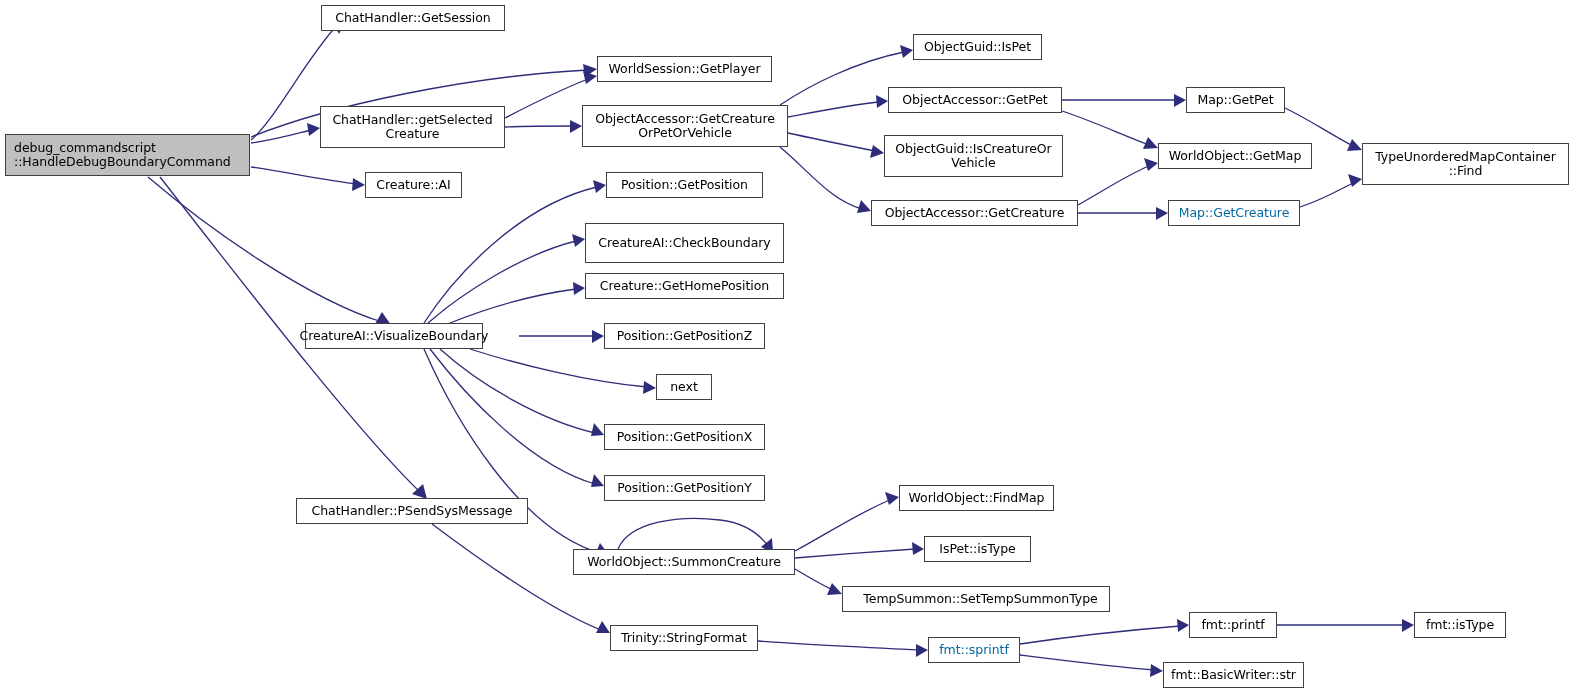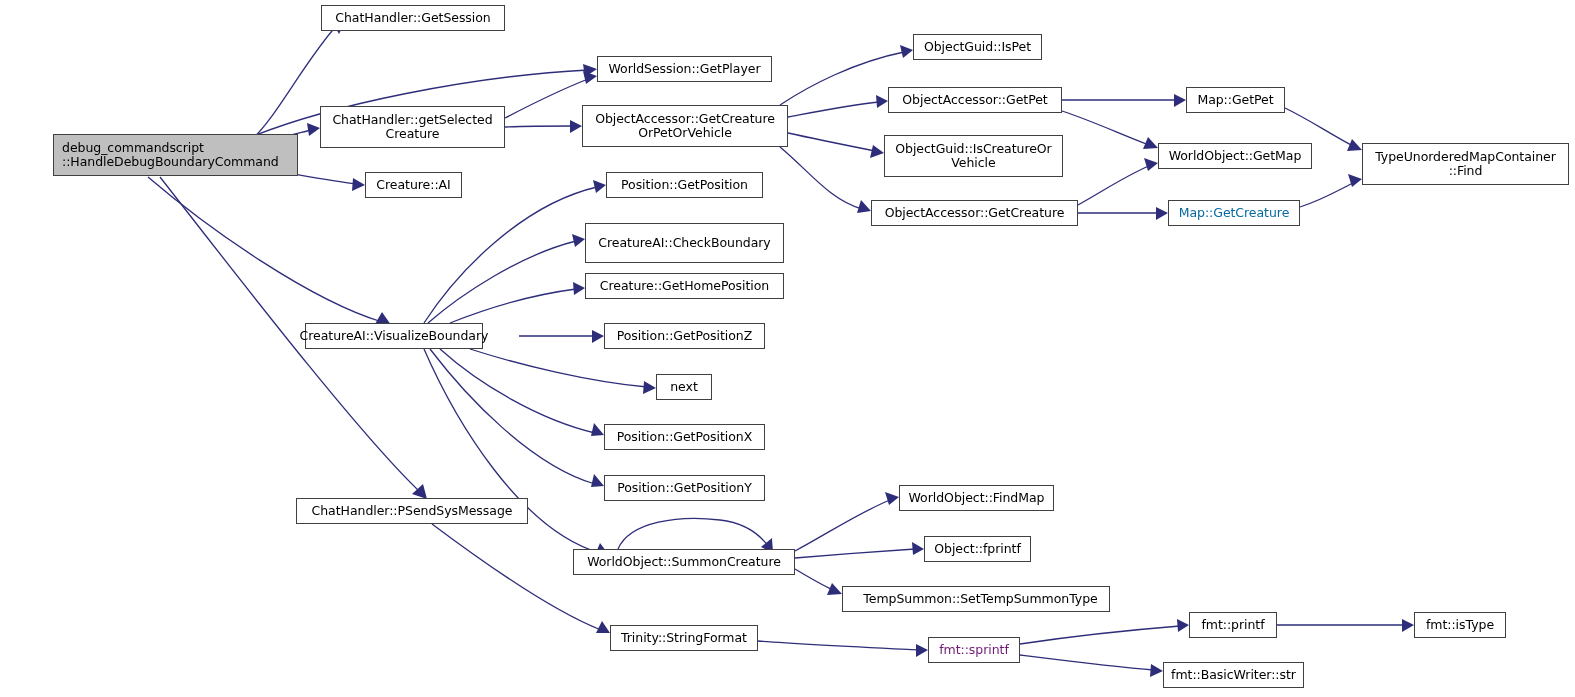--- a/index.html
+++ b/index.html
@@ -123,21 +123,21 @@
       <polygon points="842,594 832,583 827,595" fill="#2d2d7a"></polygon>
       <path d="M 758,641 C 800,644 880,648 919,650" fill="none" stroke="#2d2d7a" stroke-width="1.3"></path>
       <polygon points="928,650 916,644 916,657" fill="#2d2d7a"></polygon>
       <path d="M 1020,644 C 1060,638 1130,630 1180,626" fill="none" stroke="#2d2d7a" stroke-width="1.3"></path>
       <polygon points="1189,625 1177,619 1178,632" fill="#2d2d7a"></polygon>
       <path d="M 1020,655 C 1060,660 1115,667 1154,670" fill="none" stroke="#2d2d7a" stroke-width="1.3"></path>
       <polygon points="1163,671 1151,664 1150,677" fill="#2d2d7a"></polygon>
       <path d="M 1277,625 C 1320,625 1370,625 1405,625" fill="none" stroke="#2d2d7a" stroke-width="1.3"></path>
       <polygon points="1414,625 1402,619 1402,632" fill="#2d2d7a"></polygon>
     </svg>
-<div class="node root" style="left: 5px; top: 134px; width: 245px; height: 42px; border-color: rgb(64, 64, 64); background: rgb(191, 191, 191); color: rgb(0, 0, 0); margin-left: 48px;"><span class="label">debug_commandscript
+<div class="node root" style="left: 5px; top: 134px; width: 245px; height: 42px; border-color: rgb(64, 64, 64); background: rgb(191, 191, 191); color: rgb(0, 0, 0);"><span class="label">debug_commandscript
 ::HandleDebugBoundaryCommand</span></div>
     <div class="node" style="left: 597px; top: 56px; width: 175px; height: 26px; border-color: rgb(64, 64, 64); background: rgb(255, 255, 255); color: rgb(0, 0, 0);"><span class="label">WorldSession::GetPlayer</span></div>
     <div class="node" style="left: 321px; top: 5px; width: 184px; height: 26px; border-color: rgb(64, 64, 64); background: rgb(255, 255, 255); color: rgb(0, 0, 0);"><span class="label">ChatHandler::GetSession</span></div>
     <div class="node" style="left: 320px; top: 106px; width: 185px; height: 42px; border-color: rgb(64, 64, 64); background: rgb(255, 255, 255); color: rgb(0, 0, 0);"><span class="label">ChatHandler::getSelected
 Creature</span></div>
     <div class="node" style="left: 365px; top: 172px; width: 97px; height: 26px; border-color: rgb(64, 64, 64); background: rgb(255, 255, 255); color: rgb(0, 0, 0);"><span class="label">Creature::AI</span></div>
     <div class="node" style="left: 582px; top: 105px; width: 206px; height: 42px; border-color: rgb(64, 64, 64); background: rgb(255, 255, 255); color: rgb(0, 0, 0);"><span class="label">ObjectAccessor::GetCreature
 OrPetOrVehicle</span></div>
     <div class="node" style="left: 913px; top: 34px; width: 129px; height: 26px; border-color: rgb(64, 64, 64); background: rgb(255, 255, 255); color: rgb(0, 0, 0);"><span class="label">ObjectGuid::IsPet</span></div>
     <div class="node" style="left: 888px; top: 87px; width: 174px; height: 26px; border-color: rgb(64, 64, 64); background: rgb(255, 255, 255); color: rgb(0, 0, 0);"><span class="label">ObjectAccessor::GetPet</span></div>
@@ -153,20 +153,20 @@
     <div class="node" style="left: 606px; top: 172px; width: 157px; height: 26px; border-color: rgb(64, 64, 64); background: rgb(255, 255, 255); color: rgb(0, 0, 0);"><span class="label">Position::GetPosition</span></div>
     <div class="node" style="left: 585px; top: 223px; width: 199px; height: 40px; border-color: rgb(64, 64, 64); background: rgb(255, 255, 255); color: rgb(0, 0, 0);"><span class="label">CreatureAI::CheckBoundary</span></div>
     <div class="node" style="left: 585px; top: 273px; width: 199px; height: 26px; border-color: rgb(64, 64, 64); background: rgb(255, 255, 255); color: rgb(0, 0, 0);"><span class="label">Creature::GetHomePosition</span></div>
     <div class="node" style="left: 604px; top: 323px; width: 161px; height: 26px; border-color: rgb(64, 64, 64); background: rgb(255, 255, 255); color: rgb(0, 0, 0);"><span class="label">Position::GetPositionZ</span></div>
     <div class="node" style="left: 656px; top: 374px; width: 56px; height: 26px; border-color: rgb(64, 64, 64); background: rgb(255, 255, 255); color: rgb(0, 0, 0);"><span class="label">next</span></div>
     <div class="node" style="left: 604px; top: 424px; width: 161px; height: 26px; border-color: rgb(64, 64, 64); background: rgb(255, 255, 255); color: rgb(0, 0, 0);"><span class="label">Position::GetPositionX</span></div>
     <div class="node" style="left: 604px; top: 475px; width: 161px; height: 26px; border-color: rgb(64, 64, 64); background: rgb(255, 255, 255); color: rgb(0, 0, 0);"><span class="label">Position::GetPositionY</span></div>
     <div class="node" style="left: 296px; top: 498px; width: 232px; height: 26px; border-color: rgb(64, 64, 64); background: rgb(255, 255, 255); color: rgb(0, 0, 0);"><span class="label">ChatHandler::PSendSysMessage</span></div>
     <div class="node" style="left: 573px; top: 549px; width: 222px; height: 26px; border-color: rgb(64, 64, 64); background: rgb(255, 255, 255); color: rgb(0, 0, 0);"><span class="label">WorldObject::SummonCreature</span></div>
     <div class="node" style="left: 899px; top: 485px; width: 155px; height: 26px; border-color: rgb(64, 64, 64); background: rgb(255, 255, 255); color: rgb(0, 0, 0);"><span class="label">WorldObject::FindMap</span></div>
-    <div class="node" style="left: 924px; top: 536px; width: 107px; height: 26px; border-color: rgb(64, 64, 64); background: rgb(255, 255, 255); color: rgb(0, 0, 0);"><span class="label">Object::fprintf</span></div>
+    <div class="node" style="left: 924px; top: 536px; width: 107px; height: 26px; border-color: rgb(64, 64, 64); background: rgb(255, 255, 255); color: rgb(0, 0, 0);"><span class="label">IsPet::isType</span></div>
     <div class="node" style="left: 842px; top: 586px; width: 268px; height: 26px; border-color: rgb(64, 64, 64); background: rgb(255, 255, 255); color: rgb(0, 0, 0); padding-left: 13px;"><span class="label">TempSummon::SetTempSummonType</span></div>
     <div class="node" style="left: 610px; top: 625px; width: 148px; height: 26px; border-color: rgb(64, 64, 64); background: rgb(255, 255, 255); color: rgb(0, 0, 0);"><span class="label">Trinity::StringFormat</span></div>
-    <div class="node" style="left: 928px; top: 637px; width: 92px; height: 26px; border-color: rgb(64, 64, 64); background: rgb(255, 255, 255); color: #701a75;"><span class="label">fmt::sprintf</span></div>
+    <div class="node" style="left: 928px; top: 637px; width: 92px; height: 26px; border-color: rgb(64, 64, 64); background: rgb(255, 255, 255); color: #0369a1;"><span class="label">fmt::sprintf</span></div>
     <div class="node" style="left: 1189px; top: 612px; width: 88px; height: 26px; border-color: rgb(64, 64, 64); background: rgb(255, 255, 255); color: rgb(0, 0, 0);"><span class="label">fmt::printf</span></div>
     <div class="node" style="left: 1414px; top: 612px; width: 92px; height: 26px; border-color: rgb(64, 64, 64); background: rgb(255, 255, 255); color: rgb(0, 0, 0);"><span class="label">fmt::isType</span></div>
     <div class="node" style="left: 1163px; top: 662px; width: 141px; height: 26px; border-color: rgb(64, 64, 64); background: rgb(255, 255, 255); color: rgb(0, 0, 0);"><span class="label">fmt::BasicWriter::str</span></div>
   </div>
 
 </body></html>

